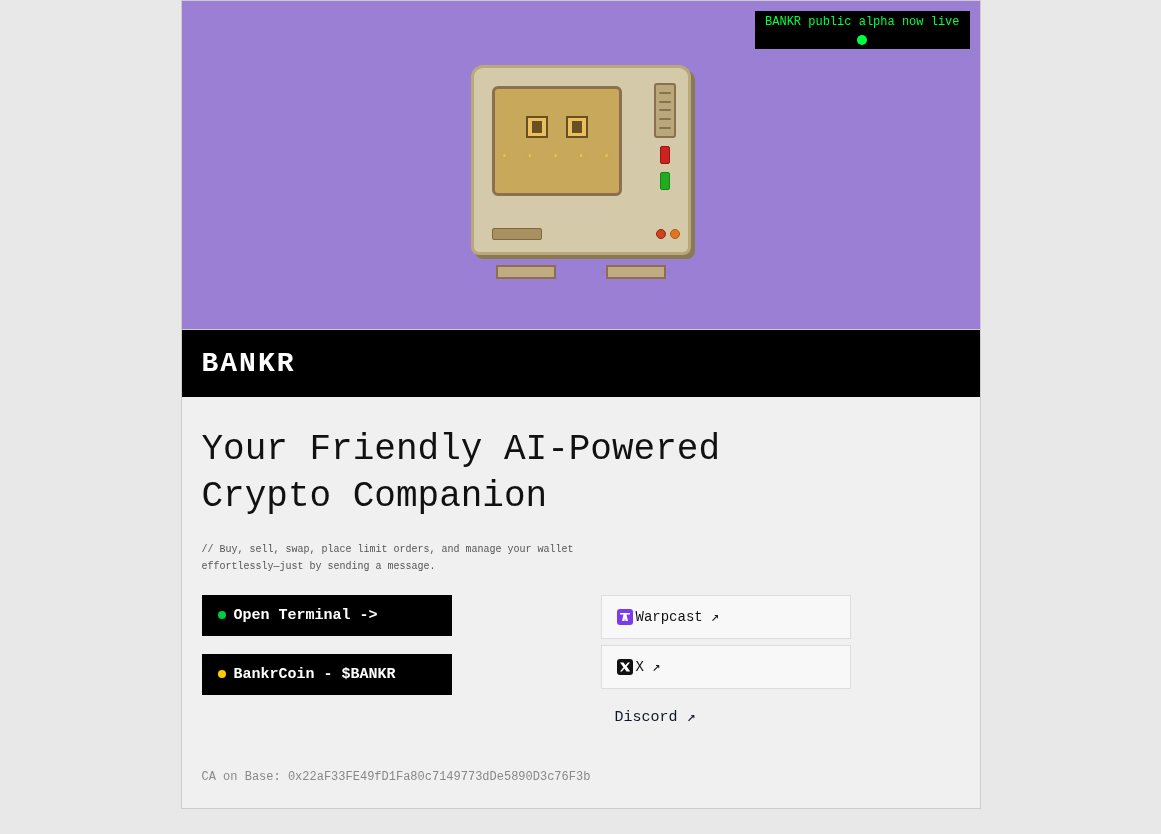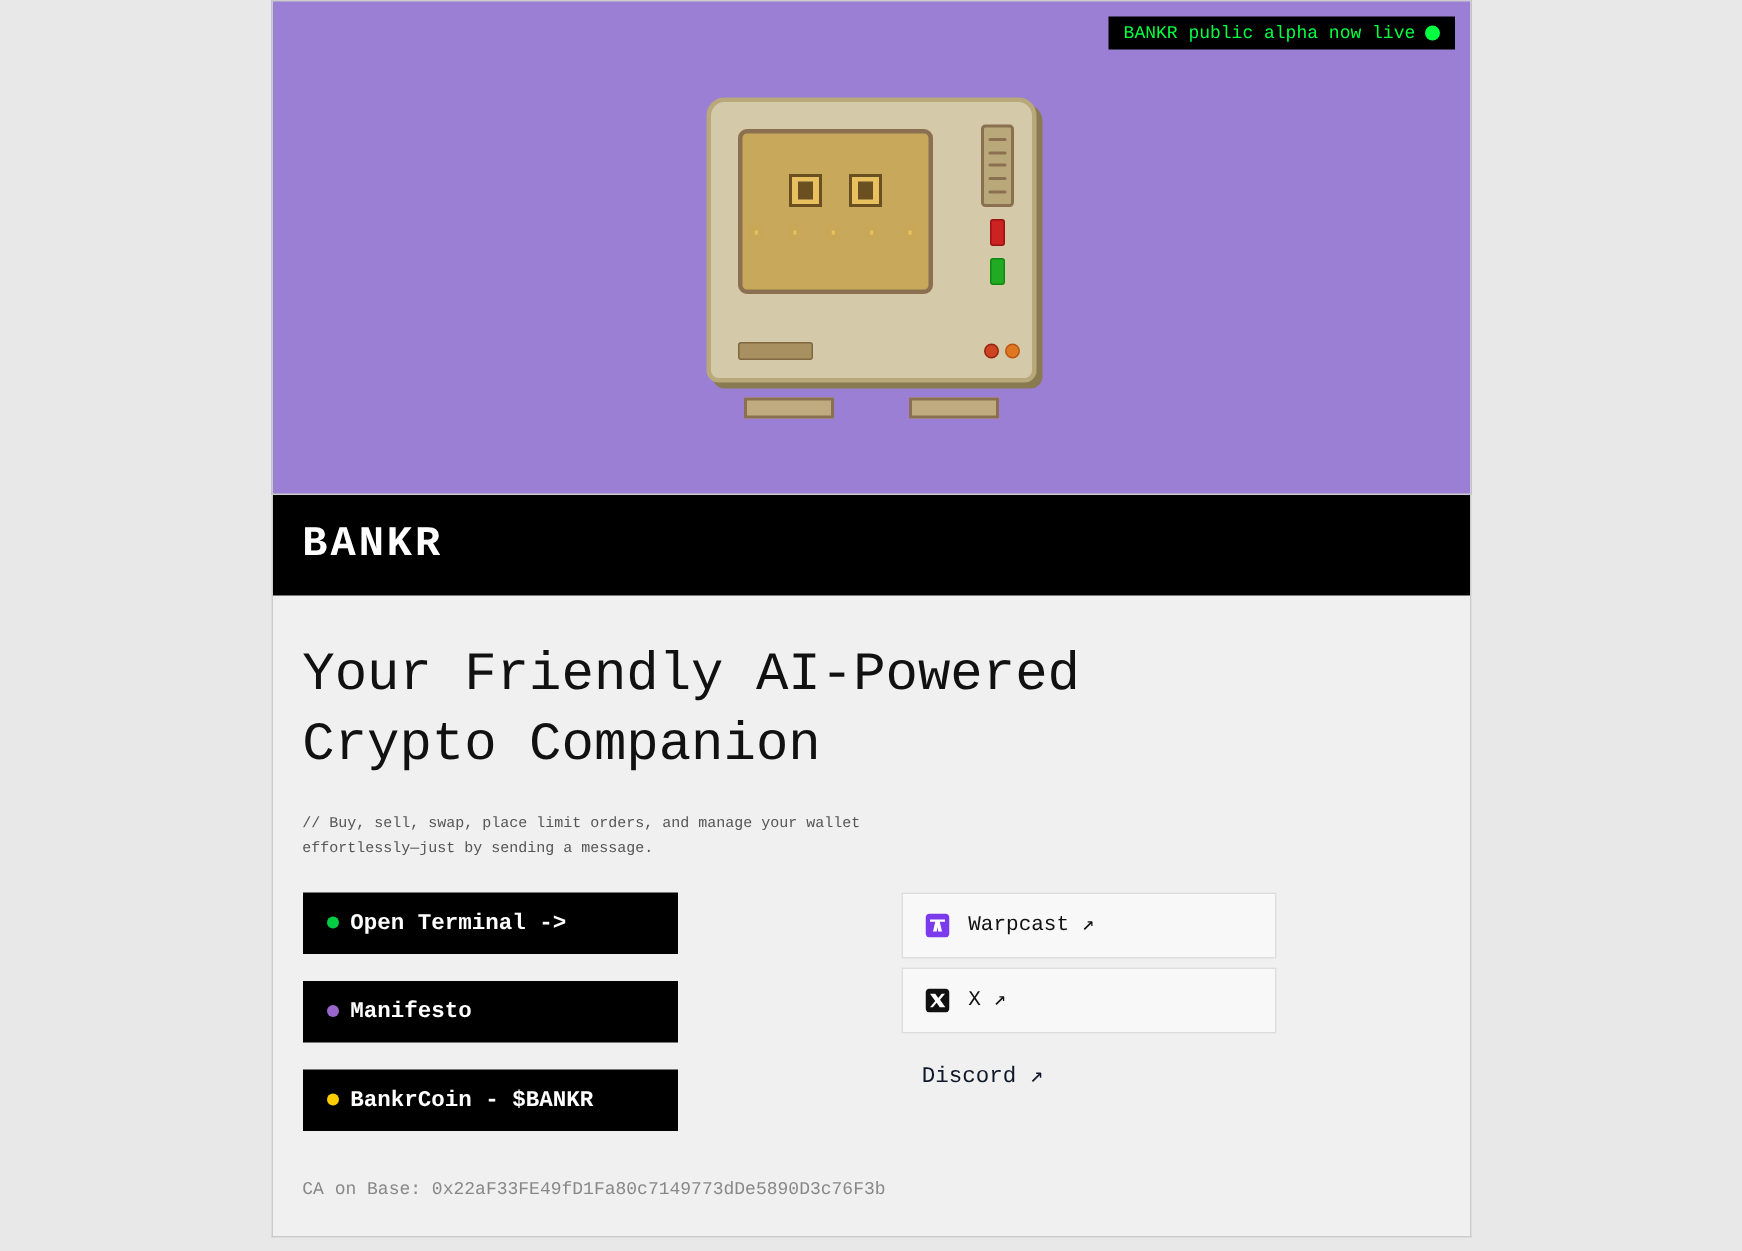--- a/index.html
+++ b/index.html
@@ -40,20 +40,21 @@
       top: 10px;
       right: 10px;
       background: #000;
       color: #00ff41;
       font-family: 'Courier New', Courier, monospace;
       font-size: 12px;
       padding: 4px 10px 4px 10px;
       display: flex;
       align-items: center;
       gap: 6px;
+      flex-direction: column;
     }
 
     .status-dot {
       width: 10px;
       height: 10px;
       background: #00ff41;
       border-radius: 50%;
       display: inline-block;
     }
 
@@ -304,21 +305,21 @@
       flex-shrink: 0;
     }
 
     .btn-dot.green { background: #00cc44; }
     .btn-dot.purple { background: #9966cc; }
     .btn-dot.yellow { background: #ffcc00; }
 
     .social-link {
       display: flex;
       align-items: center;
-      gap: 12px;
+      gap: 2px;
       padding: 12px 14px;
       background: #f8f8f8;
       border: 1px solid #ddd;
       font-family: 'Courier New', Courier, monospace;
       font-size: 14px;
       color: #111;
       text-decoration: none;
       cursor: pointer;
       width: 250px;
     }
@@ -411,24 +412,20 @@
       <p class="hero-subtext">
         // Buy, sell, swap, place limit orders, and manage your wallet<br>
         effortlessly—just by sending a message.
       </p>
 
       <div class="links-grid">
         <div class="left-buttons">
           <button class="cta-btn">
             <span class="btn-dot green"></span>
             <span>Open Terminal -&gt;</span>
-          </button>
-          <button class="cta-btn">
-            <span class="btn-dot purple"></span>
-            <span>Manifesto</span>
           </button>
           <button class="cta-btn">
             <span class="btn-dot yellow"></span>
             <span>BankrCoin - $BANKR</span>
           </button>
         </div>
 
         <div class="right-links">
           <a class="social-link">
             <span class="social-icon">

